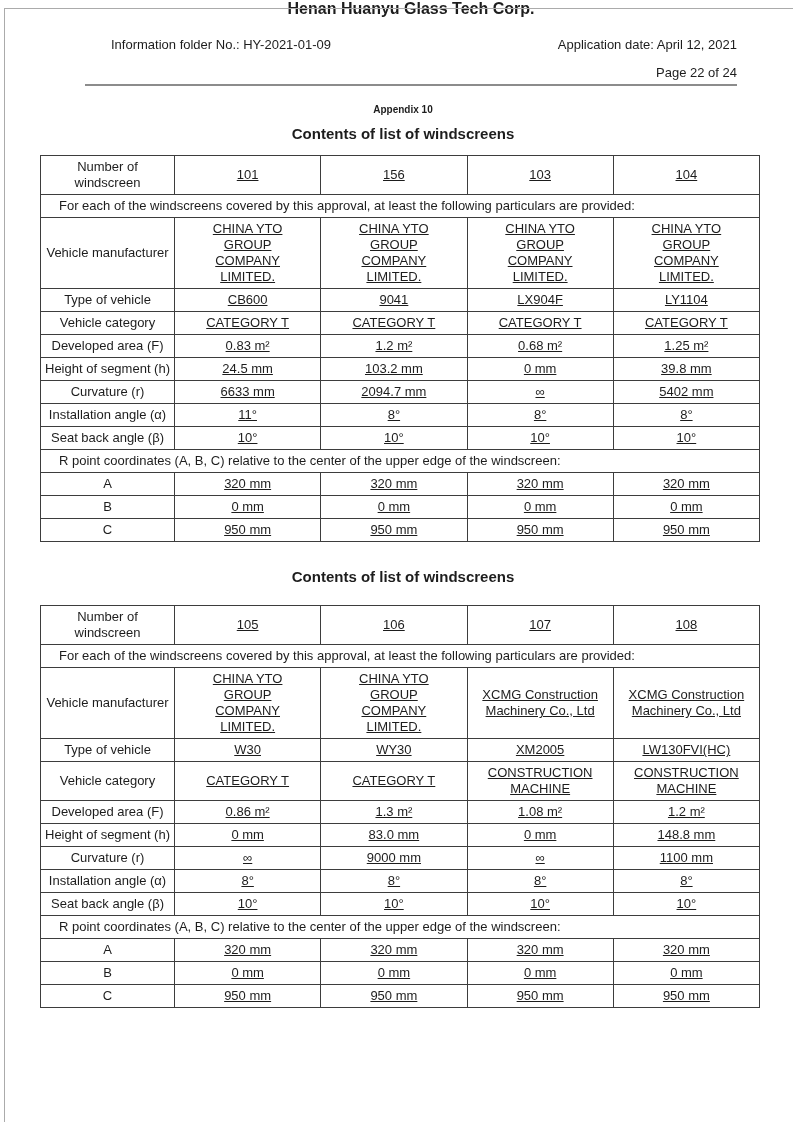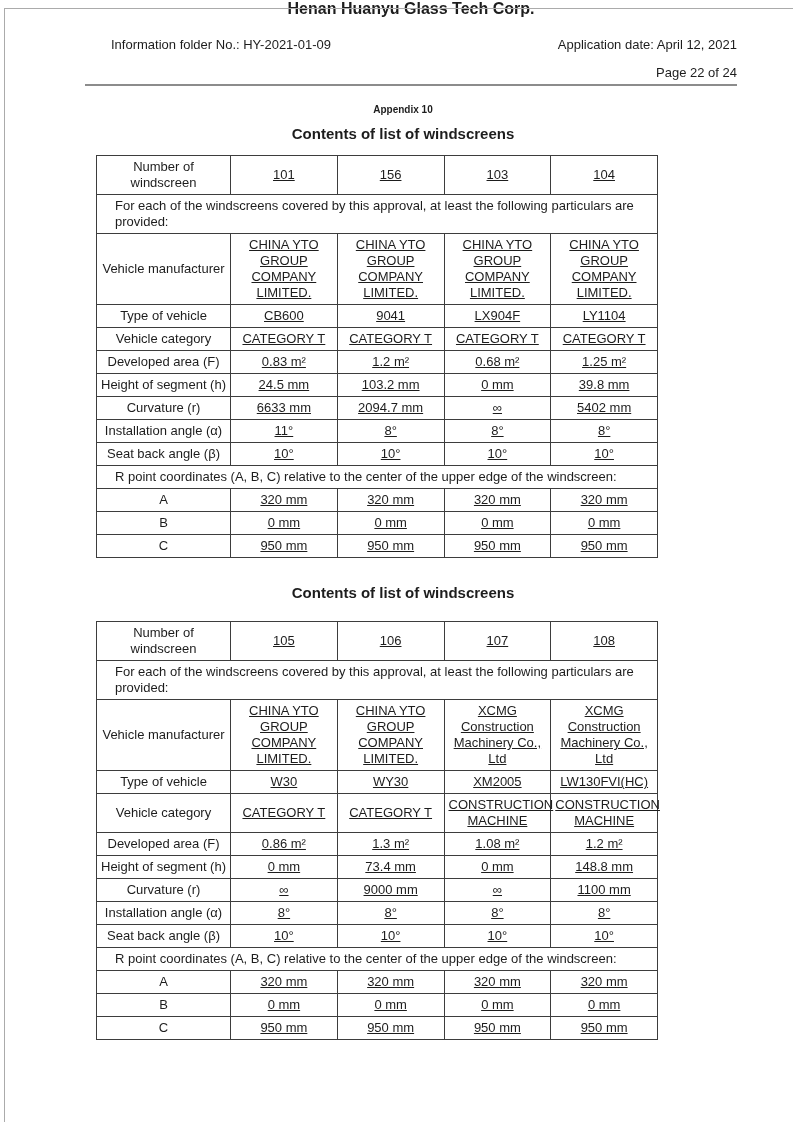--- a/index.html
+++ b/index.html
@@ -14,21 +14,21 @@
 
   .hdr{margin:20px 56px 0 85px;border-bottom:2px solid #8c8c8c;padding-bottom:4px;font-size:13px;line-height:14px;}
   .hdr-row{display:flex;justify-content:space-between;}
   .hdr-left{margin-left:26px;}
   .pagenum{text-align:right;margin-top:14px;}
 
   .appendix{margin:16px 55px 0 68px;text-align:center;font-size:10px;font-weight:bold;line-height:16px;}
   .tbl-title{margin:8px 55px 13px 68px;text-align:center;font-size:15px;font-weight:bold;line-height:16px;}
   .tbl-title.second{margin-top:27px;margin-bottom:20px;}
 
-  table.ws{border-collapse:collapse;margin-left:96px;width:562px;table-layout:fixed;}
+  table.ws{border-collapse:collapse;margin-left:40px;width:720px;table-layout:fixed;}
   .ws col.c-lab{width:134px;}
   .ws td{border:1px solid #3d3d3d;font-size:13px;line-height:16px;padding:3px 4px;text-align:center;vertical-align:middle;}
   .ws td.val{text-decoration:underline;white-space:pre-line;}
   .ws td.note{text-align:left;padding-left:18px;}
 </style>
 </head>
 <body>
 
 <div class="edge-top"></div>
 <div class="edge-left"></div>
@@ -216,21 +216,21 @@
   <tr>
     <td class="lab">Developed area (F)</td>
     <td class="val">0.86 m²</td>
     <td class="val">1.3 m²</td>
     <td class="val">1.08 m²</td>
     <td class="val">1.2 m²</td>
   </tr>
   <tr>
     <td class="lab">Height of segment (h)</td>
     <td class="val">0 mm</td>
-    <td class="val">73.4 mm</td>
+    <td class="val">83.0 mm</td>
     <td class="val">0 mm</td>
     <td class="val">148.8 mm</td>
   </tr>
   <tr>
     <td class="lab">Curvature (r)</td>
     <td class="val">∞</td>
     <td class="val">9000 mm</td>
     <td class="val">∞</td>
     <td class="val">1100 mm</td>
   </tr>

